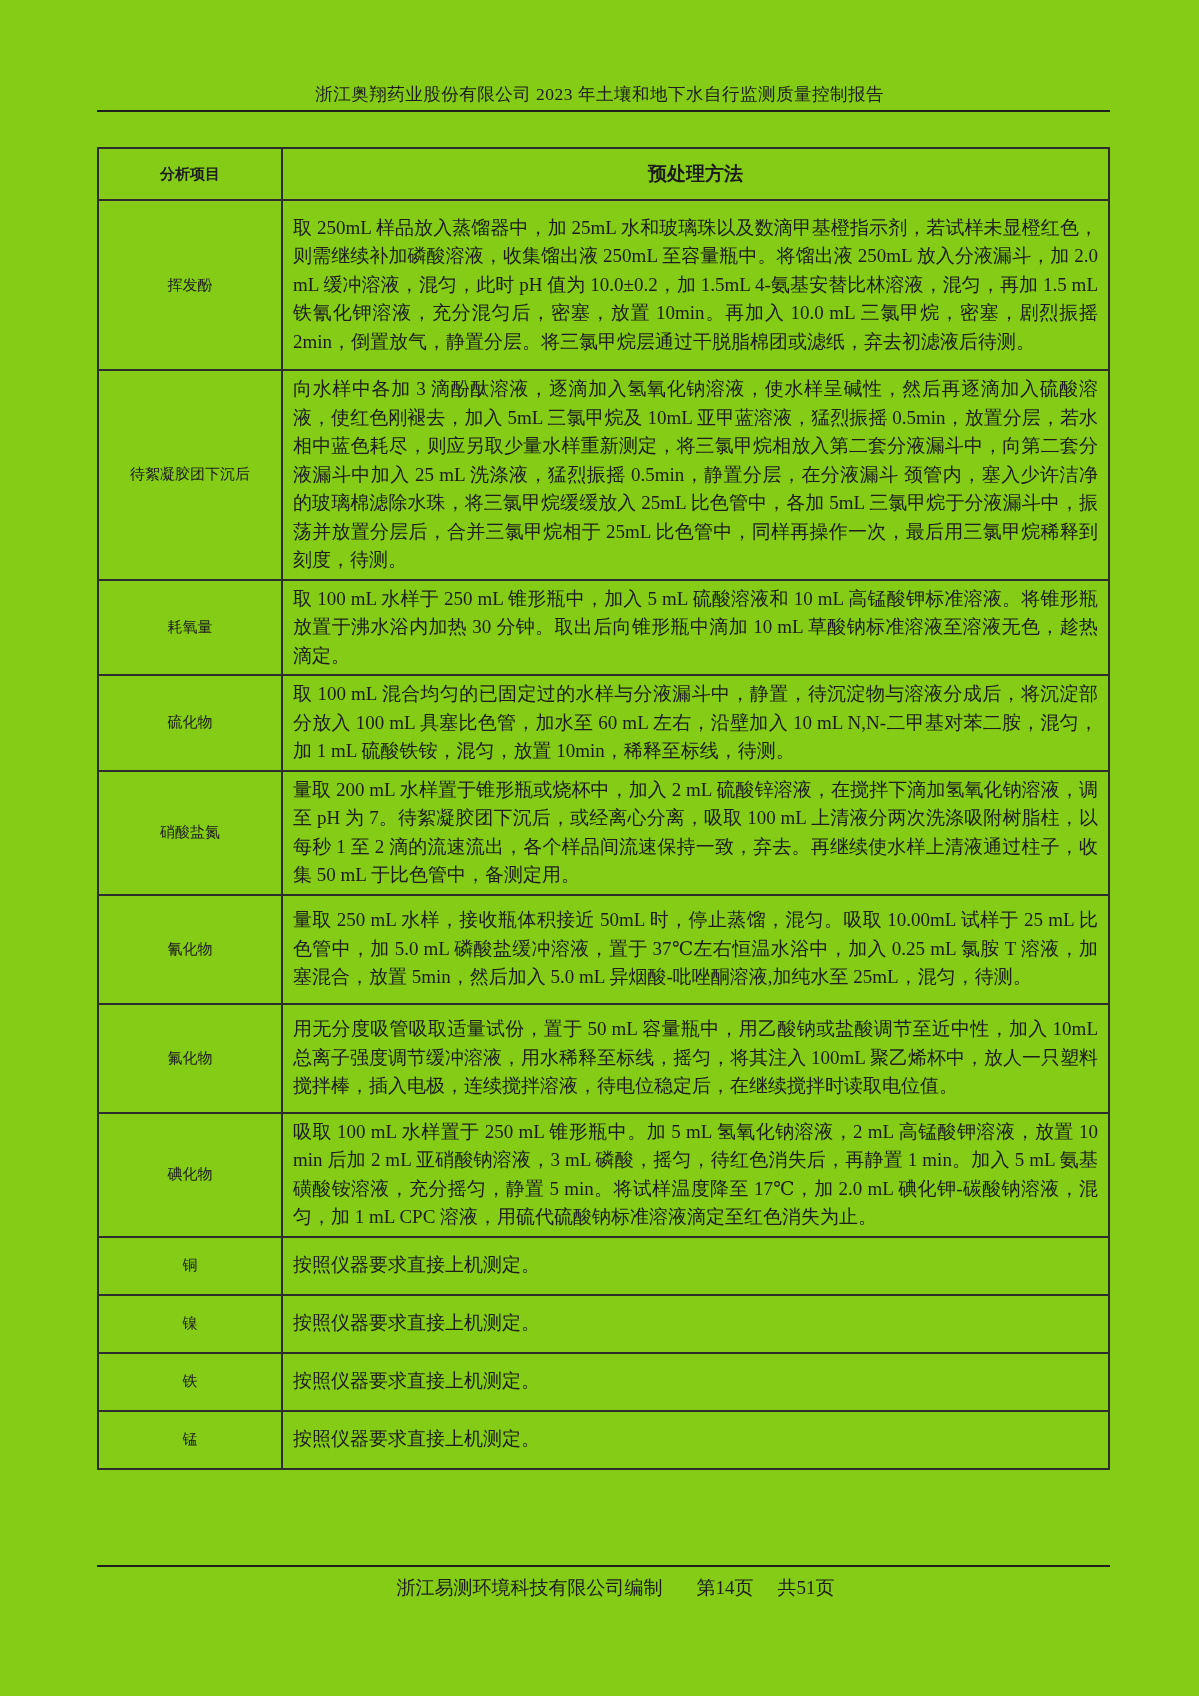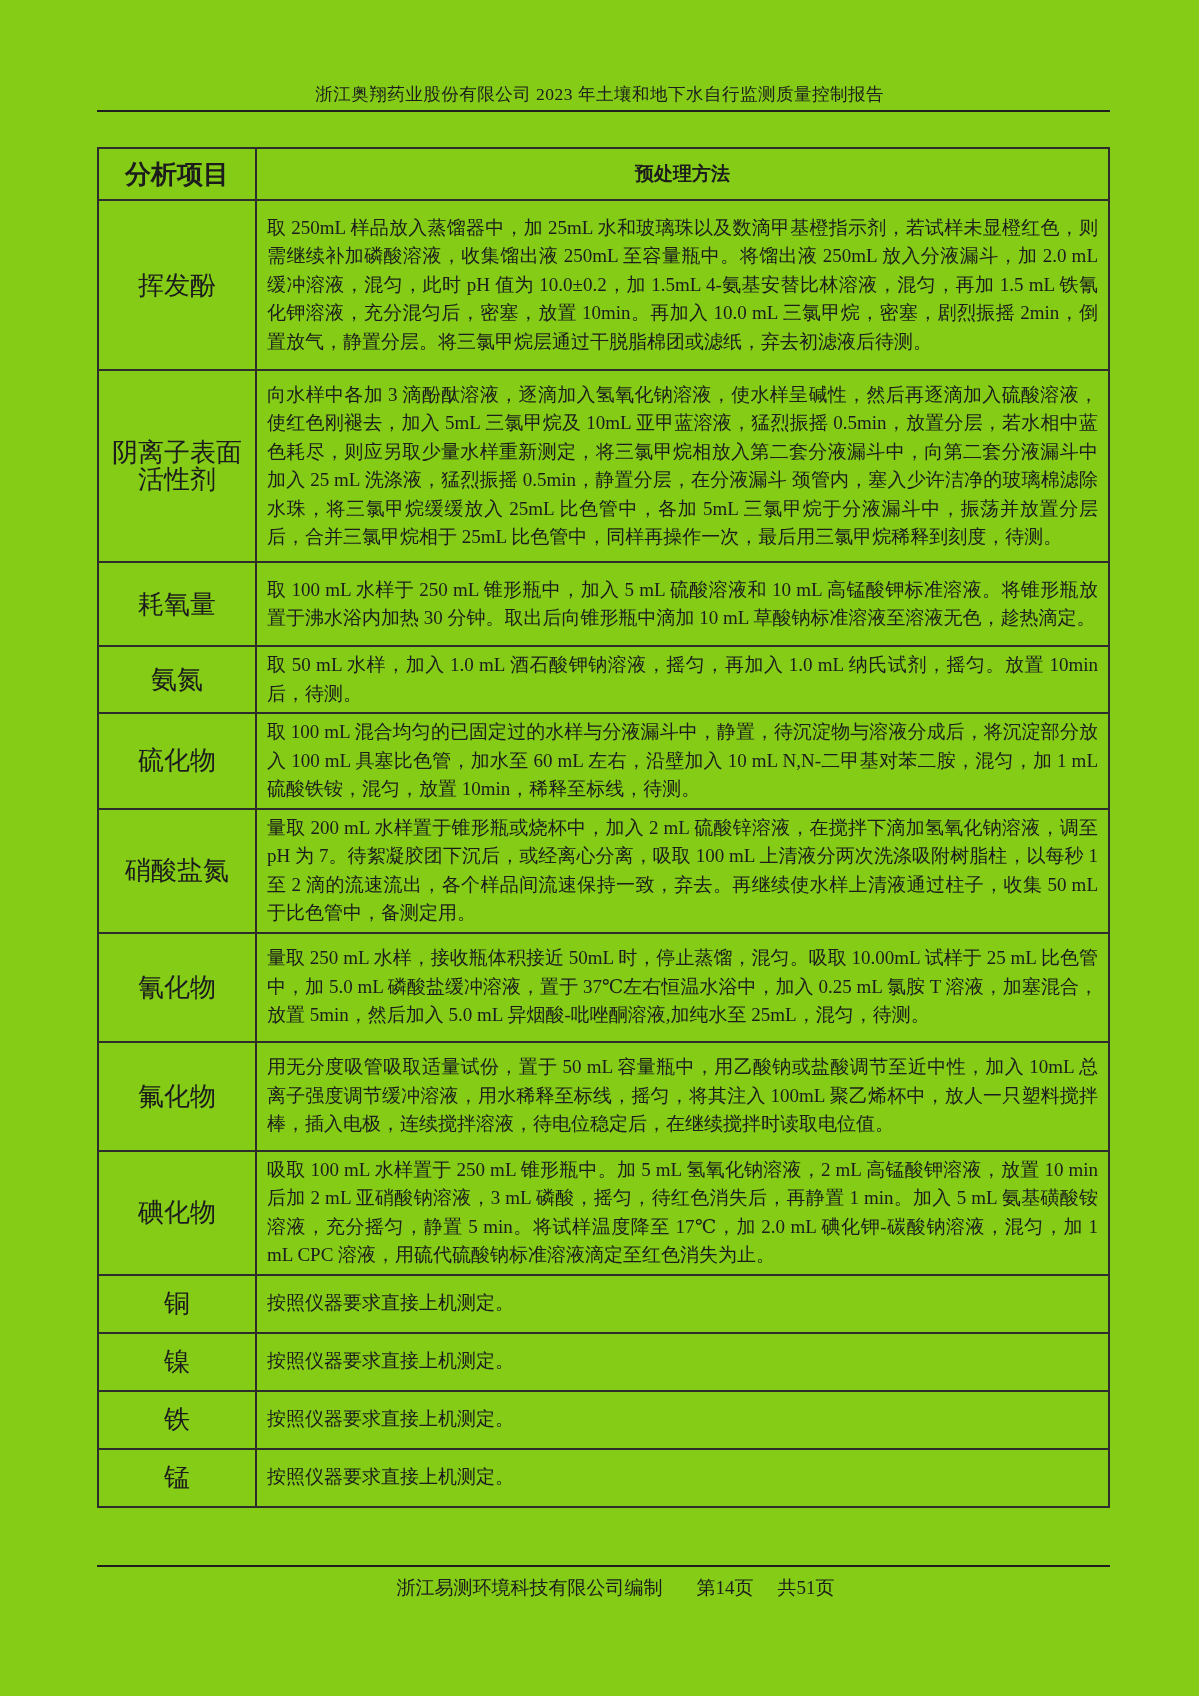--- a/index.html
+++ b/index.html
@@ -41,22 +41,22 @@
     table-layout: fixed;
   }
   table.main-table th,
   table.main-table td {
     border: 2px solid #2d2d2d;
     vertical-align: middle;
   }
   th.col-item-h, td.cell-item {
     width: 150px;
     text-align: center;
-    font-size: 26px;
-    padding: 4px 3px;
+    font-size: 15px;
+    padding: 4px 16px;
     line-height: 27px;
   }
   th.col-method-h {
     text-align: center;
     font-size: 19px;
     padding: 11px 9px;
   }
   th { font-weight: bold; }
   td.cell-method {
     font-size: 19px;
@@ -97,30 +97,26 @@
     <tbody>
       <tr style="height:52px;">
         <th class="col-item-h">分析项目</th>
         <th class="col-method-h">预处理方法</th>
       </tr>
       <tr style="height:170px;">
         <td class="cell-item">挥发酚</td>
         <td class="cell-method">取 250mL 样品放入蒸馏器中，加 25mL 水和玻璃珠以及数滴甲基橙指示剂，若试样未显橙红色，则需继续补加磷酸溶液，收集馏出液 250mL 至容量瓶中。将馏出液 250mL 放入分液漏斗，加 2.0 mL 缓冲溶液，混匀，此时 pH 值为 10.0±0.2，加 1.5mL 4-氨基安替比林溶液，混匀，再加 1.5 mL 铁氰化钾溶液，充分混匀后，密塞，放置 10min。再加入 10.0 mL 三氯甲烷，密塞，剧烈振摇 2min，倒置放气，静置分层。将三氯甲烷层通过干脱脂棉团或滤纸，弃去初滤液后待测。</td>
       </tr>
       <tr style="height:192px;">
-        <td class="cell-item">阴离子表面活性剂</td>
+        <td class="cell-item">待絮凝胶团下沉后</td>
         <td class="cell-method">向水样中各加 3 滴酚酞溶液，逐滴加入氢氧化钠溶液，使水样呈碱性，然后再逐滴加入硫酸溶液，使红色刚褪去，加入 5mL 三氯甲烷及 10mL 亚甲蓝溶液，猛烈振摇 0.5min，放置分层，若水相中蓝色耗尽，则应另取少量水样重新测定，将三氯甲烷相放入第二套分液漏斗中，向第二套分液漏斗中加入 25 mL 洗涤液，猛烈振摇 0.5min，静置分层，在分液漏斗 颈管内，塞入少许洁净的玻璃棉滤除水珠，将三氯甲烷缓缓放入 25mL 比色管中，各加 5mL 三氯甲烷于分液漏斗中，振荡并放置分层后，合并三氯甲烷相于 25mL 比色管中，同样再操作一次，最后用三氯甲烷稀释到刻度，待测。</td>
       </tr>
       <tr style="height:84px;">
         <td class="cell-item">耗氧量</td>
         <td class="cell-method">取 100 mL 水样于 250 mL 锥形瓶中，加入 5 mL 硫酸溶液和 10 mL 高锰酸钾标准溶液。将锥形瓶放置于沸水浴内加热 30 分钟。取出后向锥形瓶中滴加 10 mL 草酸钠标准溶液至溶液无色，趁热滴定。</td>
-      </tr>
-      <tr style="height:56px;">
-        <td class="cell-item">氨氮</td>
-        <td class="cell-method">取 50 mL 水样，加入 1.0 mL 酒石酸钾钠溶液，摇匀，再加入 1.0 mL 纳氏试剂，摇匀。放置 10min 后，待测。</td>
       </tr>
       <tr style="height:85px;">
         <td class="cell-item">硫化物</td>
         <td class="cell-method">取 100 mL 混合均匀的已固定过的水样与分液漏斗中，静置，待沉淀物与溶液分成后，将沉淀部分放入 100 mL 具塞比色管，加水至 60 mL 左右，沿壁加入 10 mL N,N-二甲基对苯二胺，混匀，加 1 mL 硫酸铁铵，混匀，放置 10min，稀释至标线，待测。</td>
       </tr>
       <tr style="height:117px;">
         <td class="cell-item">硝酸盐氮</td>
         <td class="cell-method">量取 200 mL 水样置于锥形瓶或烧杯中，加入 2 mL 硫酸锌溶液，在搅拌下滴加氢氧化钠溶液，调至 pH 为 7。待絮凝胶团下沉后，或经离心分离，吸取 100 mL 上清液分两次洗涤吸附树脂柱，以每秒 1 至 2 滴的流速流出，各个样品间流速保持一致，弃去。再继续使水样上清液通过柱子，收集 50 mL 于比色管中，备测定用。</td>
       </tr>
       <tr style="height:109px;">

